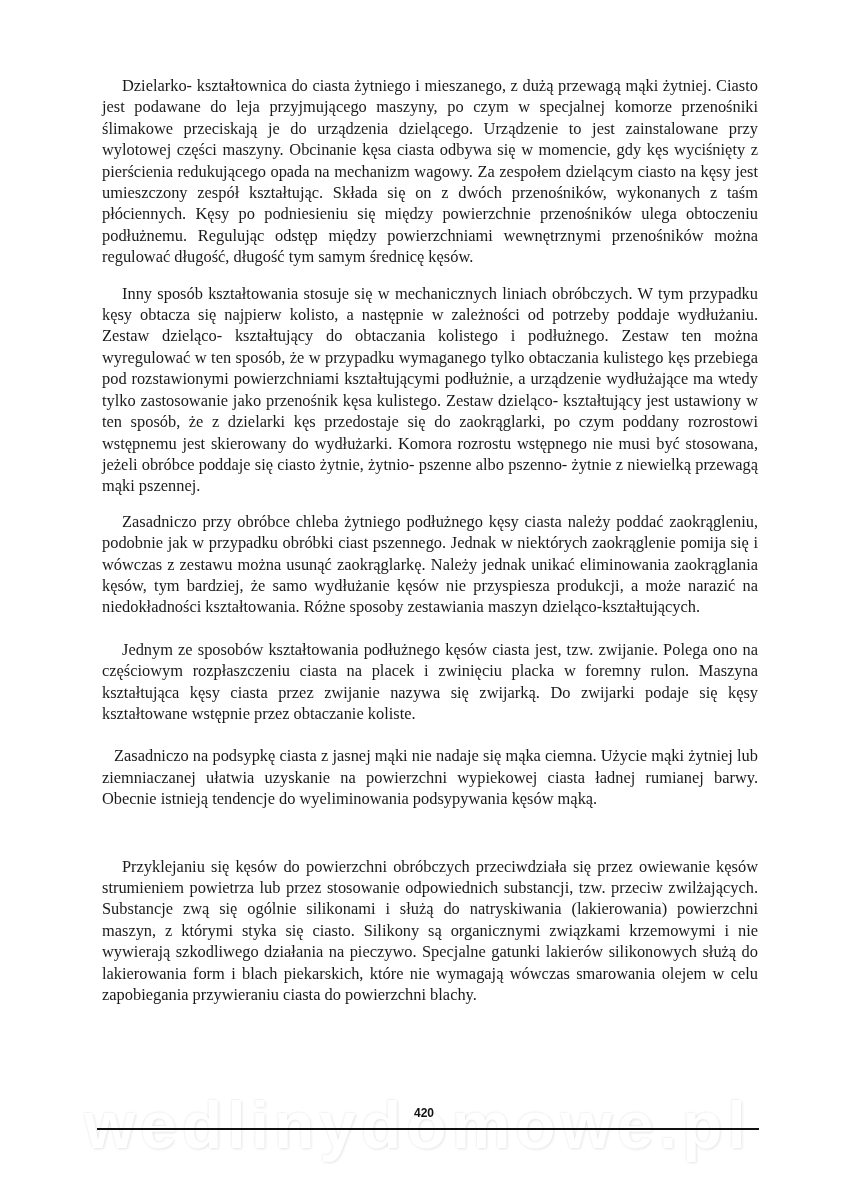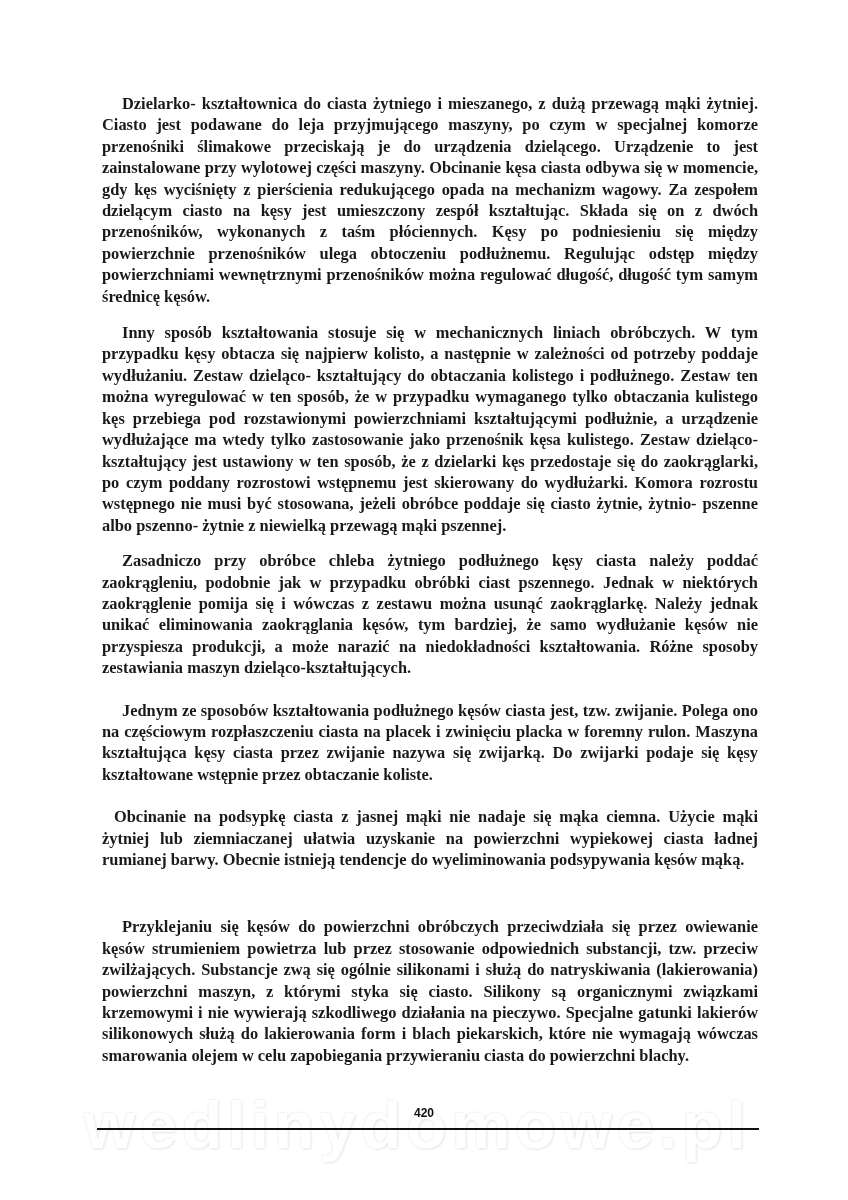--- a/index.html
+++ b/index.html
@@ -1,20 +1,20 @@
 <!DOCTYPE html>
 <html><head>
 <meta charset="utf-8">
 <style>
   html, body { margin: 0; padding: 0; background: #ffffff; }
   body { width: 848px; height: 1200px; position: relative; overflow: hidden; }
   .page {
-    position: absolute; left: 102px; top: 93px; width: 656px;
+    position: absolute; left: 102px; top: 75px; width: 656px;
     font-family: "Liberation Serif", "DejaVu Serif", serif;
-    font-size: 16.4px; line-height: 21.4px; color: #1a1a1a; font-weight: bold;
+    font-size: 16.4px; line-height: 21.4px; color: #1a1a1a;
   }
   .para { margin: 0; text-align: justify; text-indent: 20px; }
   .gap-1 { margin-top: 15px; }
   .gap-2 { margin-top: 14px; }
   .gap-3 { margin-top: 21px; }
   .gap-5 { margin-top: 21px; text-indent: 12px; }
   .gap-6 { margin-top: 46px; text-indent: 20px; }
   .watermark {
     position: absolute; left: 84px; top: 1087px; width: 660px;
     font-family: "Liberation Sans", "DejaVu Sans", sans-serif;
@@ -33,19 +33,19 @@
   }
 </style>
 </head>
 <body>
 
 <div class="page">
   <p class="para">Dzielarko- kształtownica do ciasta żytniego i mieszanego, z dużą przewagą mąki żytniej. Ciasto jest podawane do leja przyjmującego maszyny, po czym w specjalnej komorze przenośniki ślimakowe przeciskają je do urządzenia dzielącego. Urządzenie to jest zainstalowane przy wylotowej części maszyny. Obcinanie kęsa ciasta odbywa się w momencie, gdy kęs wyciśnięty z pierścienia redukującego opada na mechanizm wagowy. Za zespołem dzielącym ciasto na kęsy jest umieszczony zespół kształtując. Składa się on z dwóch przenośników, wykonanych z taśm płóciennych. Kęsy po podniesieniu się między powierzchnie przenośników ulega obtoczeniu podłużnemu. Regulując odstęp między powierzchniami wewnętrznymi przenośników można regulować długość, długość tym samym średnicę kęsów.</p>
   <p class="para gap-1">Inny sposób kształtowania stosuje się w mechanicznych liniach obróbczych. W tym przypadku kęsy obtacza się najpierw kolisto, a następnie w zależności od potrzeby poddaje wydłużaniu. Zestaw dzieląco- kształtujący do obtaczania kolistego i podłużnego. Zestaw ten można wyregulować w ten sposób, że w przypadku wymaganego tylko obtaczania kulistego kęs przebiega pod rozstawionymi powierzchniami kształtującymi podłużnie, a urządzenie wydłużające ma wtedy tylko zastosowanie jako przenośnik kęsa kulistego. Zestaw dzieląco- kształtujący jest ustawiony w ten sposób, że z dzielarki kęs przedostaje się do zaokrąglarki, po czym poddany rozrostowi wstępnemu jest skierowany do wydłużarki. Komora rozrostu wstępnego nie musi być stosowana, jeżeli obróbce poddaje się ciasto żytnie, żytnio- pszenne albo pszenno- żytnie z niewielką przewagą mąki pszennej.</p>
   <p class="para gap-2">Zasadniczo przy obróbce chleba żytniego podłużnego kęsy ciasta należy poddać zaokrągleniu, podobnie jak w przypadku obróbki ciast pszennego. Jednak w niektórych zaokrąglenie pomija się i wówczas z zestawu można usunąć zaokrąglarkę. Należy jednak unikać eliminowania zaokrąglania kęsów, tym bardziej, że samo wydłużanie kęsów nie przyspiesza produkcji, a może narazić na niedokładności kształtowania. Różne sposoby zestawiania maszyn dzieląco-kształtujących.</p>
   <p class="para gap-3">Jednym ze sposobów kształtowania podłużnego kęsów ciasta jest, tzw. zwijanie. Polega ono na częściowym rozpłaszczeniu ciasta na placek i zwinięciu placka w foremny rulon. Maszyna kształtująca kęsy ciasta przez zwijanie nazywa się zwijarką. Do zwijarki podaje się kęsy kształtowane wstępnie przez obtaczanie koliste.</p>
-  <p class="para gap-5">Obcinanie na podsypkę ciasta z jasnej mąki nie nadaje się mąka ciemna. Użycie mąki żytniej lub ziemniaczanej ułatwia uzyskanie na powierzchni wypiekowej ciasta ładnej rumianej barwy. Obecnie istnieją tendencje do wyeliminowania podsypywania kęsów mąką.</p>
+  <p class="para gap-5">Zasadniczo na podsypkę ciasta z jasnej mąki nie nadaje się mąka ciemna. Użycie mąki żytniej lub ziemniaczanej ułatwia uzyskanie na powierzchni wypiekowej ciasta ładnej rumianej barwy. Obecnie istnieją tendencje do wyeliminowania podsypywania kęsów mąką.</p>
   <p class="para gap-6">Przyklejaniu się kęsów do powierzchni obróbczych przeciwdziała się przez owiewanie kęsów strumieniem powietrza lub przez stosowanie odpowiednich substancji, tzw. przeciw zwilżających. Substancje zwą się ogólnie silikonami i służą do natryskiwania (lakierowania) powierzchni maszyn, z którymi styka się ciasto. Silikony są organicznymi związkami krzemowymi i nie wywierają szkodliwego działania na pieczywo. Specjalne gatunki lakierów silikonowych służą do lakierowania form i blach piekarskich, które nie wymagają wówczas smarowania olejem w celu zapobiegania przywieraniu ciasta do powierzchni blachy.</p>
 </div>
 
 <div class="watermark">wedlinydomowe.pl</div>
 <div class="footer-rule"></div>
 <div class="page-number">420</div>
 
 </body></html>

